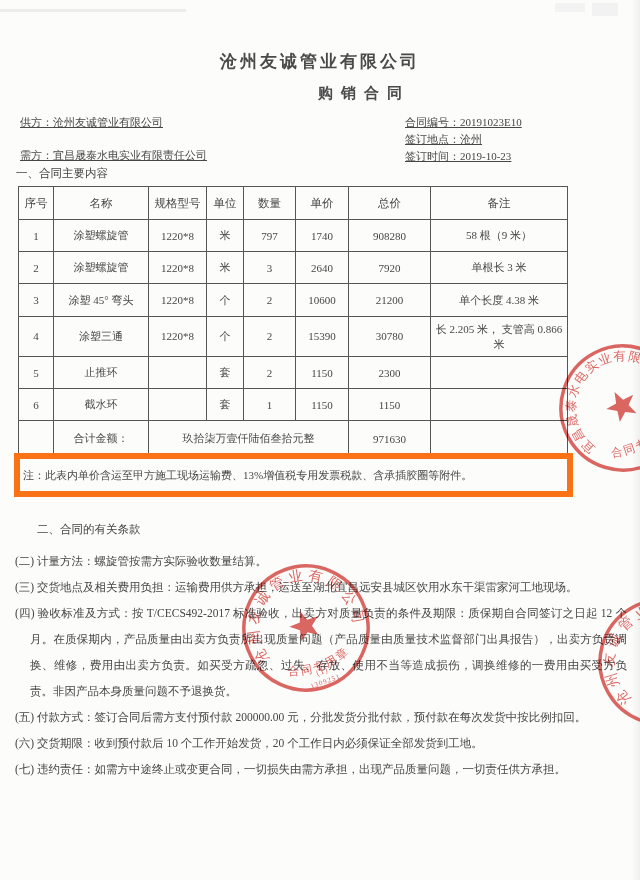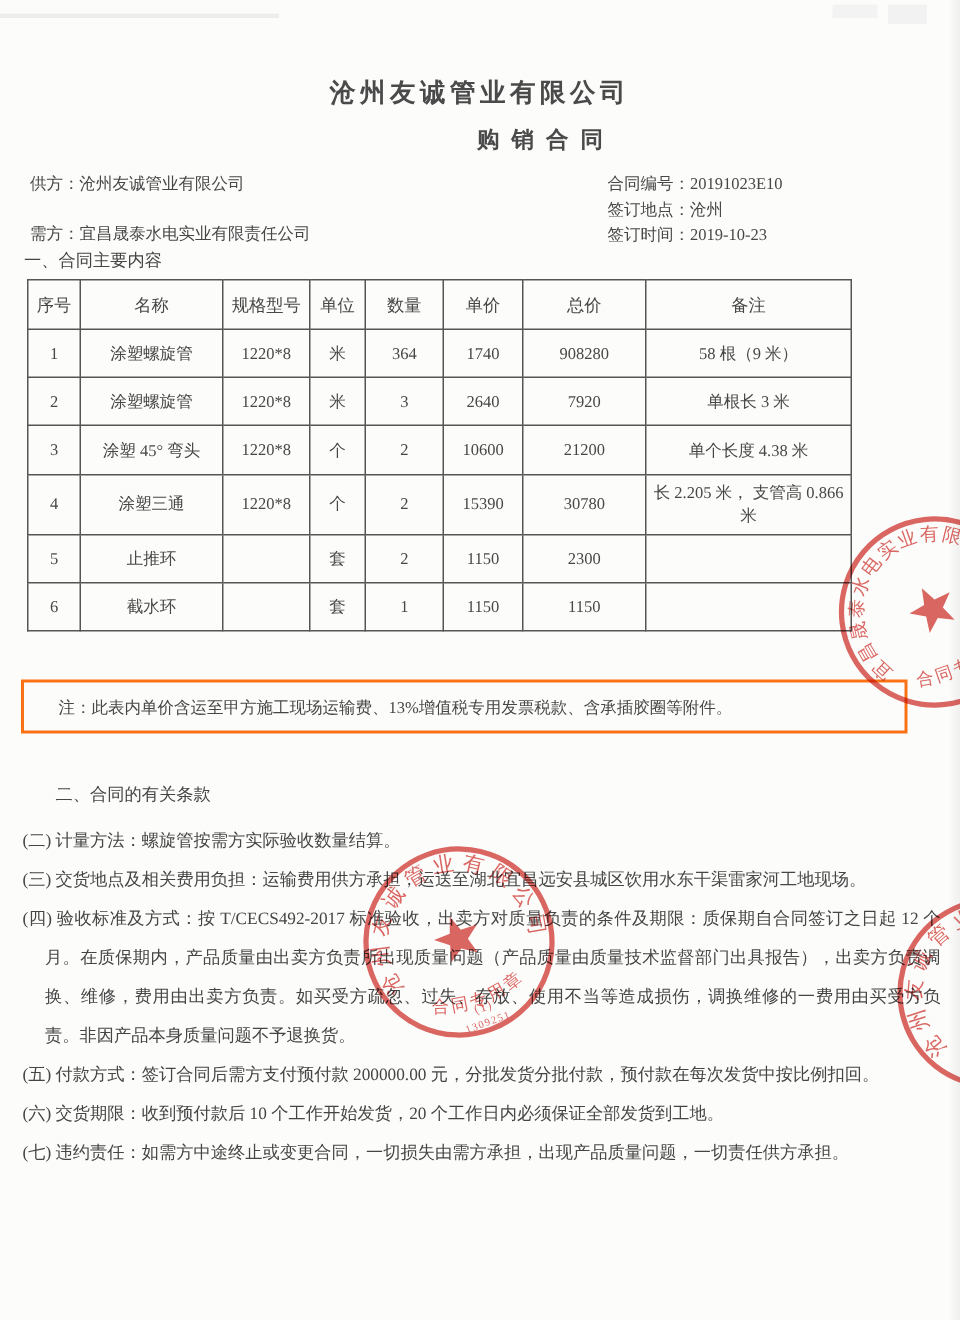--- a/index.html
+++ b/index.html
@@ -7,33 +7,33 @@
     position:relative;width:640px;height:880px;background:#fcfcfb;overflow:hidden;
     font-family:"Liberation Serif","DejaVu Serif",serif;color:#3f3f3f;
   }
   .artifact{position:absolute;background:#ededed;}
   .edge-shade{position:absolute;top:0;right:0;width:8px;height:100%;
     background:linear-gradient(to right,rgba(0,0,0,0),rgba(0,0,0,0.05));}
   .title{position:absolute;top:50px;left:0;width:100%;text-align:center;
     font-size:17px;font-weight:600;letter-spacing:3px;color:#4a4a4a;}
   .subtitle{position:absolute;top:84px;left:0;width:100%;text-align:center;
     font-size:15px;font-weight:600;letter-spacing:8px;color:#4a4a4a;margin-left:44px;}
-  .meta{font-size:11px;color:#474747;position:absolute;white-space:nowrap;}
+  .meta{font-size:11px;color:#474747;position:absolute;white-space:nowrap;text-decoration:underline;}
   .sec-heading{position:absolute;font-size:11.5px;color:#454545;white-space:nowrap;}
   table.items{position:absolute;left:18px;top:186px;width:549px;border-collapse:collapse;table-layout:fixed;}
   table.items th,table.items td{
     border:1px solid #555;font-weight:normal;text-align:center;vertical-align:middle;
     font-size:11px;color:#474747;padding:0 2px;overflow:hidden;}
   table.items th{font-size:11.5px;height:32px;margin-left:15px;}
   tr.r-std td{height:31px;}
   tr.r-3 td{height:32px;}
   tr.r-4 td{height:39px;line-height:15px;}
   tr.r-total td{height:35px;}
   .notebox{position:absolute;left:14px;top:453px;width:541px;height:14px;
-    border:2px solid #f97316;padding:9px 23px;font-size:11px;color:#474747;white-space:nowrap;}
+    border:6px solid #f97316;padding:9px 3px;font-size:11px;color:#474747;white-space:nowrap;}
   .attach{position:absolute;left:16px;top:494px;font-size:11.5px;color:#474747;}
   .clauses{position:absolute;left:15px;top:548px;width:612px;font-size:11.5px;
     line-height:26px;color:#454545;text-align:justify;}
   .clauses p{margin:0;}
   .clauses p.hang{padding-left:15px;text-indent:-15px;}
   .stamp{position:absolute;width:164px;height:164px;opacity:0.8;mix-blend-mode:multiply;pointer-events:none;}
   .stamp circle{fill:none;stroke:#d5413c;stroke-width:3.5;}
   .stamp text{fill:#d5413c;font-family:"Liberation Serif","DejaVu Serif",serif;}
   .stamp .ring-sup{font-size:14px;letter-spacing:4.5px;}
   .stamp .ring-buy{font-size:12.5px;letter-spacing:1.5px;}
@@ -86,21 +86,21 @@
       <th>数量</th>
       <th>单价</th>
       <th>总价</th>
       <th>备注</th>
     </tr>
     <tr class="r-std">
       <td>1</td>
       <td>涂塑螺旋管</td>
       <td>1220*8</td>
       <td>米</td>
-      <td>364</td>
+      <td>797</td>
       <td>1740</td>
       <td>908280</td>
       <td>58 根（9 米）</td>
     </tr>
     <tr class="r-std">
       <td>2</td>
       <td>涂塑螺旋管</td>
       <td>1220*8</td>
       <td>米</td>
       <td>3</td>
@@ -139,20 +139,27 @@
       <td></td>
     </tr>
     <tr class="r-std">
       <td>6</td>
       <td>截水环</td>
       <td></td>
       <td>套</td>
       <td>1</td>
       <td>1150</td>
       <td>1150</td>
+      <td></td>
+    </tr>
+    <tr class="r-total">
+      <td></td>
+      <td>合计金额：</td>
+      <td colspan="4">玖拾柒万壹仟陆佰叁拾元整</td>
+      <td>971630</td>
       <td></td>
     </tr>
   </tbody>
     </table>
 
   <div class="notebox">注：此表内单价含运至甲方施工现场运输费、13%增值税专用发票税款、含承插胶圈等附件。</div>
 
 
   <div class="sec-heading" style="left:15px;top:522px;margin-left:22px;">二、合同的有关条款</div>
 

